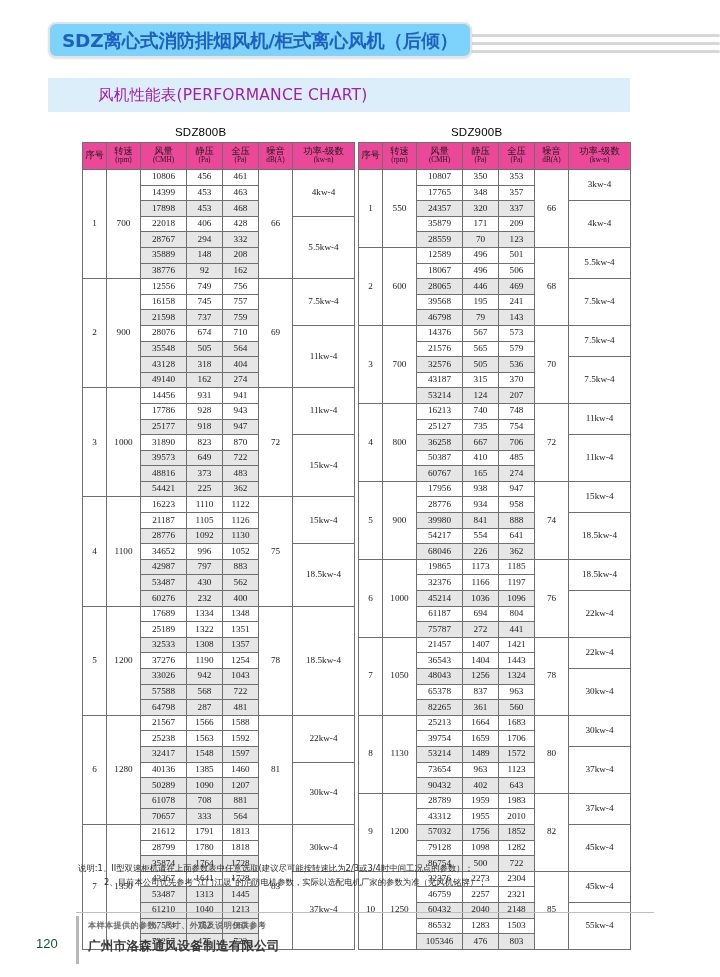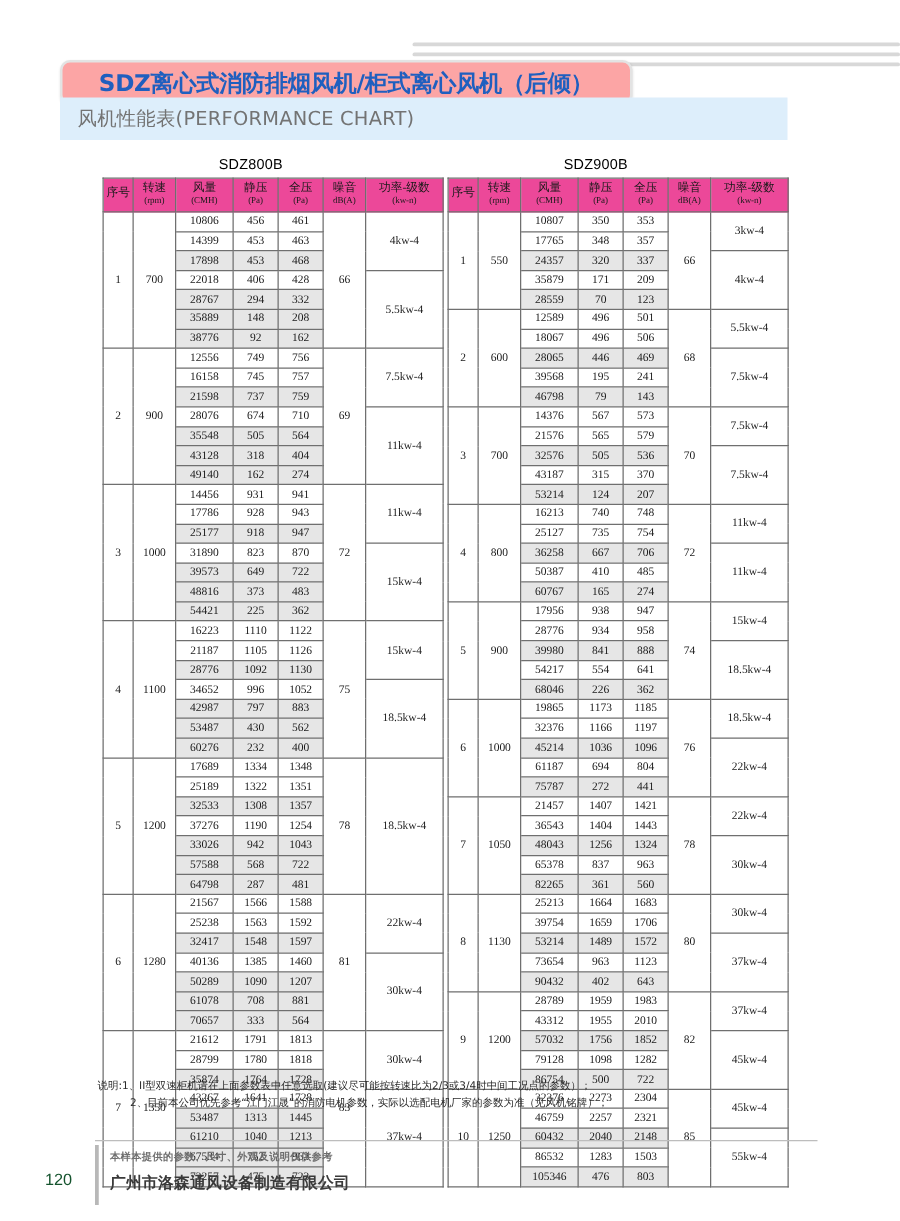--- a/index.html
+++ b/index.html
@@ -12,36 +12,36 @@
 
   
   .header-zone{position:absolute;left:0;top:22px;width:720px;height:48px;}
   .deco-lines{position:absolute;left:330px;top:11px;width:390px;height:26px;}
   .deco-lines .ln{position:absolute;left:0;width:390px;height:3px;background:#d8d8d8;border-radius:2px;}
   .deco-lines .ln:nth-child(1){top:1px;}
   .deco-lines .ln:nth-child(2){top:9px;}
   .deco-lines .ln:nth-child(3){top:17px;}
   .title-pill{
     position:absolute;left:48px;top:0;height:36px;min-width:386px;
-    background:#fca5a5;border:2px solid #e3e3e3;border-radius:8px;
+    background:#7dd3fc;border:2px solid #e3e3e3;border-radius:8px;
     box-shadow:0 1px 2px rgba(0,0,0,.12);
-    display:flex;align-items:center;padding:0 29px;box-sizing:border-box;margin-top:26px;
+    display:flex;align-items:center;padding:0 12px;box-sizing:border-box;
   }
   .title-pill .t{
     font-family:"DejaVu Sans","Liberation Sans",sans-serif;
     font-size:18.5px;font-weight:bold;color:#1f5fbf;letter-spacing:-0.2px;white-space:nowrap;
   }
 
   .subtitle-band{
     position:absolute;left:48px;top:78px;width:582px;height:34px;
     background:#ddeefb;display:flex;align-items:center;padding-left:14px;box-sizing:border-box;
   }
   .subtitle-band .st{
     font-family:"DejaVu Sans","Liberation Sans",sans-serif;
-    font-size:15.5px;color:#737373;letter-spacing:0.2px;white-space:nowrap;
+    font-size:15.5px;color:#a21caf;letter-spacing:0.2px;white-space:nowrap;margin-left:36px;
   }
 
   
   .model-cap{
     position:absolute;font-size:11.5px;font-weight:normal;color:#000;
     font-family:"Liberation Sans",sans-serif;letter-spacing:.2px;
   }
   #cap-left{left:175px;top:126px;}
   #cap-right{left:451px;top:126px;}
 

